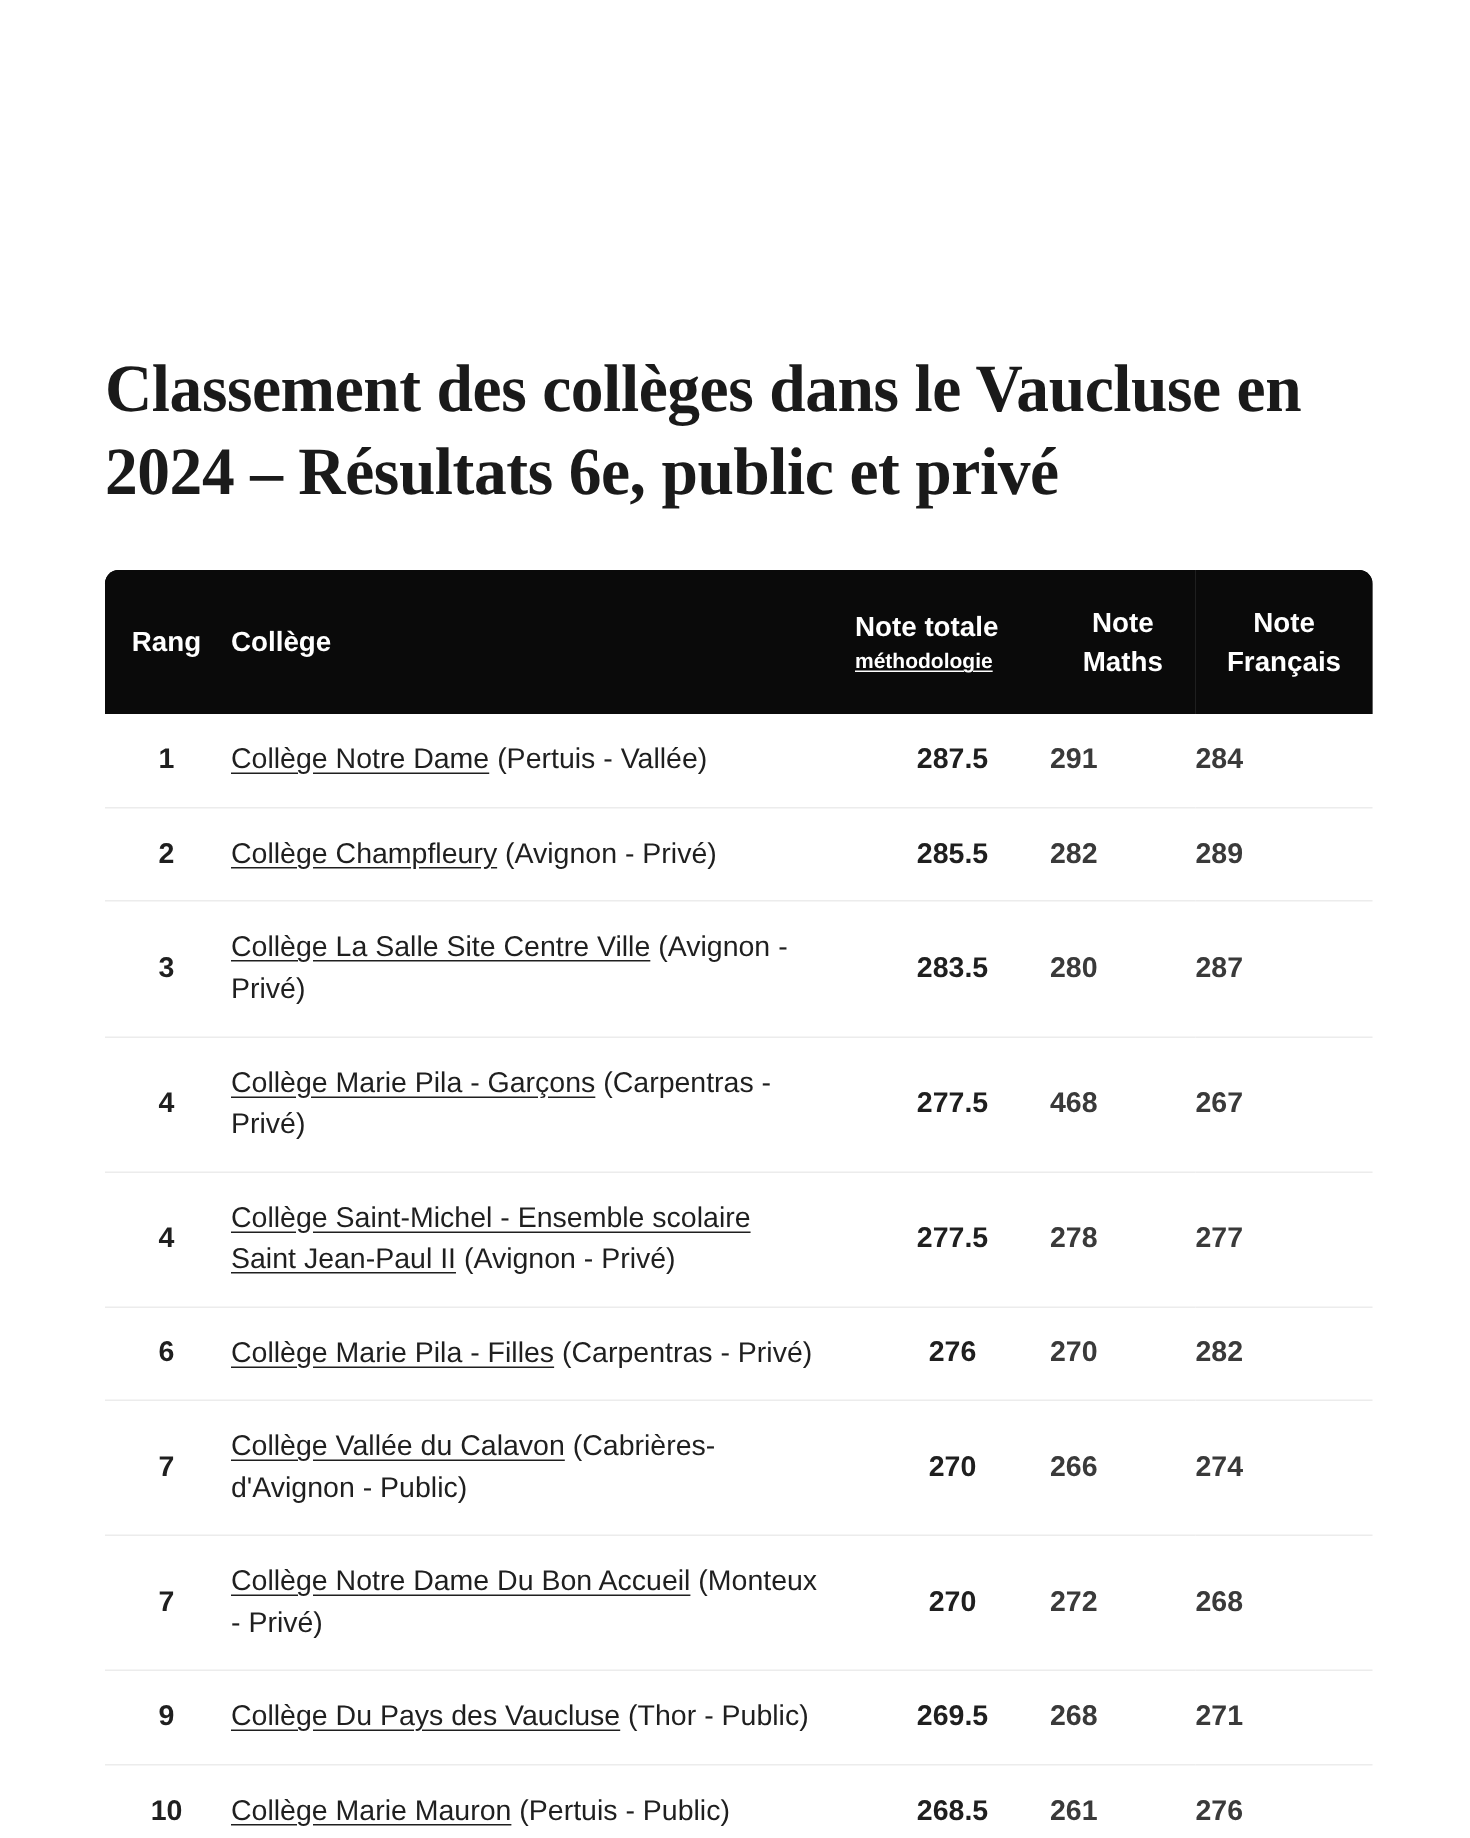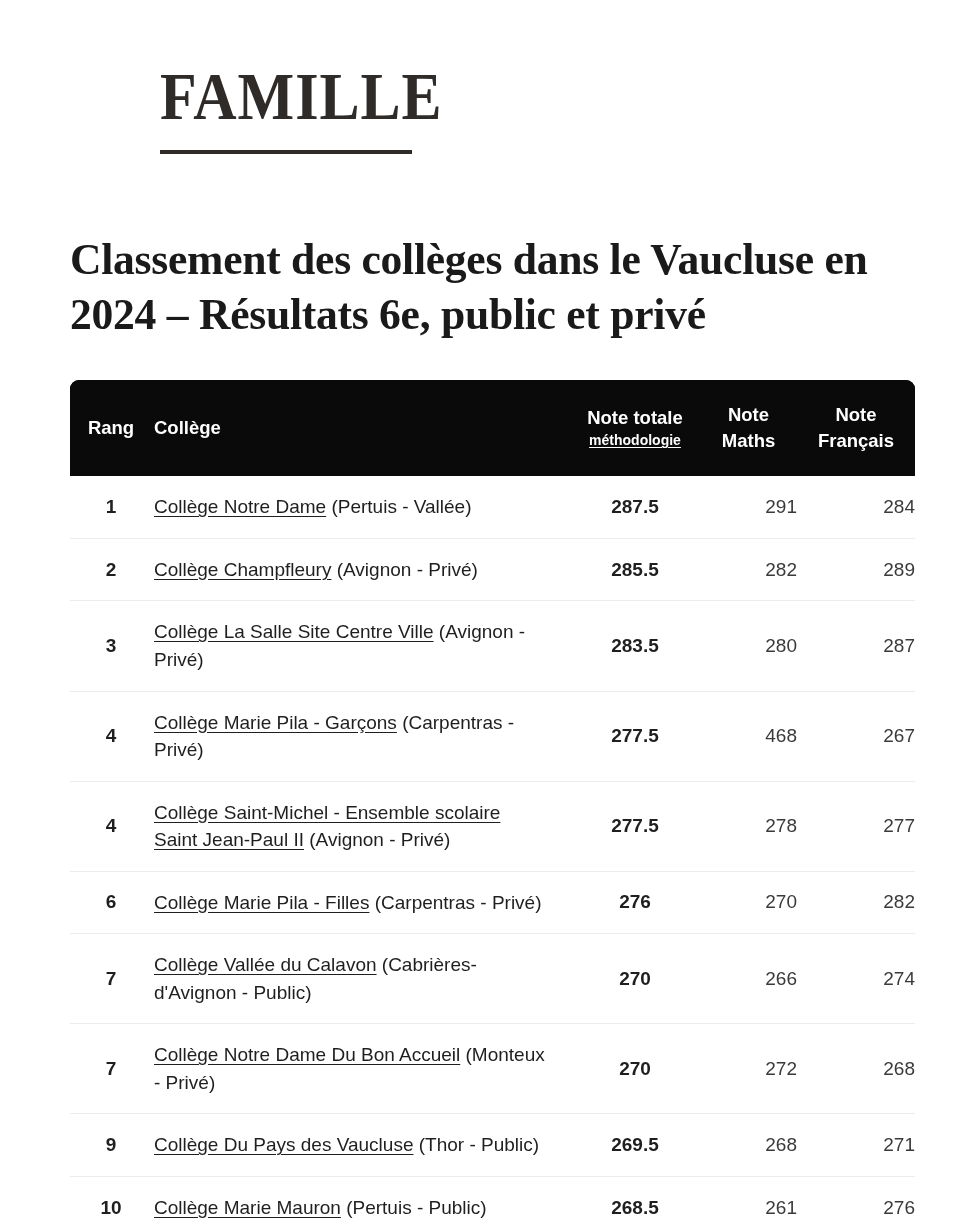--- a/index.html
+++ b/index.html
@@ -135,21 +135,21 @@
     border-top-left-radius: 9px;
     text-align: center;
     width: 70px;
     padding-left: 12px;
   }
   thead th.th-college {
     text-align: left;
     padding-left: 14px;
     width: 430px;
   }
-  thead th.th-total   { text-align: center; width: 130px; }
+  thead th.th-total   { text-align: left; width: 130px; }
   thead th.th-maths   { text-align: center; width: 97px; }
   thead th.th-fr {
     text-align: center;
     width: 118px;
     border-top-right-radius: 9px;
   }
 
   .methodo {
     display: block;
     font-size: 14px;
@@ -191,33 +191,29 @@
     text-underline-offset: 2.5px;
     cursor: pointer;
   }
 
   td.c-total {
     text-align: center;
     font-weight: 700;
   }
 
   td.c-maths, td.c-fr {
-    text-align: right;
-    font-weight: 400;
+    text-align: left;
+    font-weight: 700;
     color: #3a3a3a;
   }
 </style>
 </head>
 <body>
 
 <div class="masthead">
-  <div class="logo-famille-wrap">
-    <span class="logo-famille">FAMILLE</span>
-    <div class="famille-rule"></div>
-  </div>
 </div>
 
 <h1 class="headline">Classement des collèges dans le Vaucluse en 2024 – Résultats 6e, public et privé</h1>
 
 <div class="table-wrap">
   <table class="ranking">
     <thead>
       <tr>
         <th class="th-rang">Rang</th>
         <th class="th-college">Collège</th>

